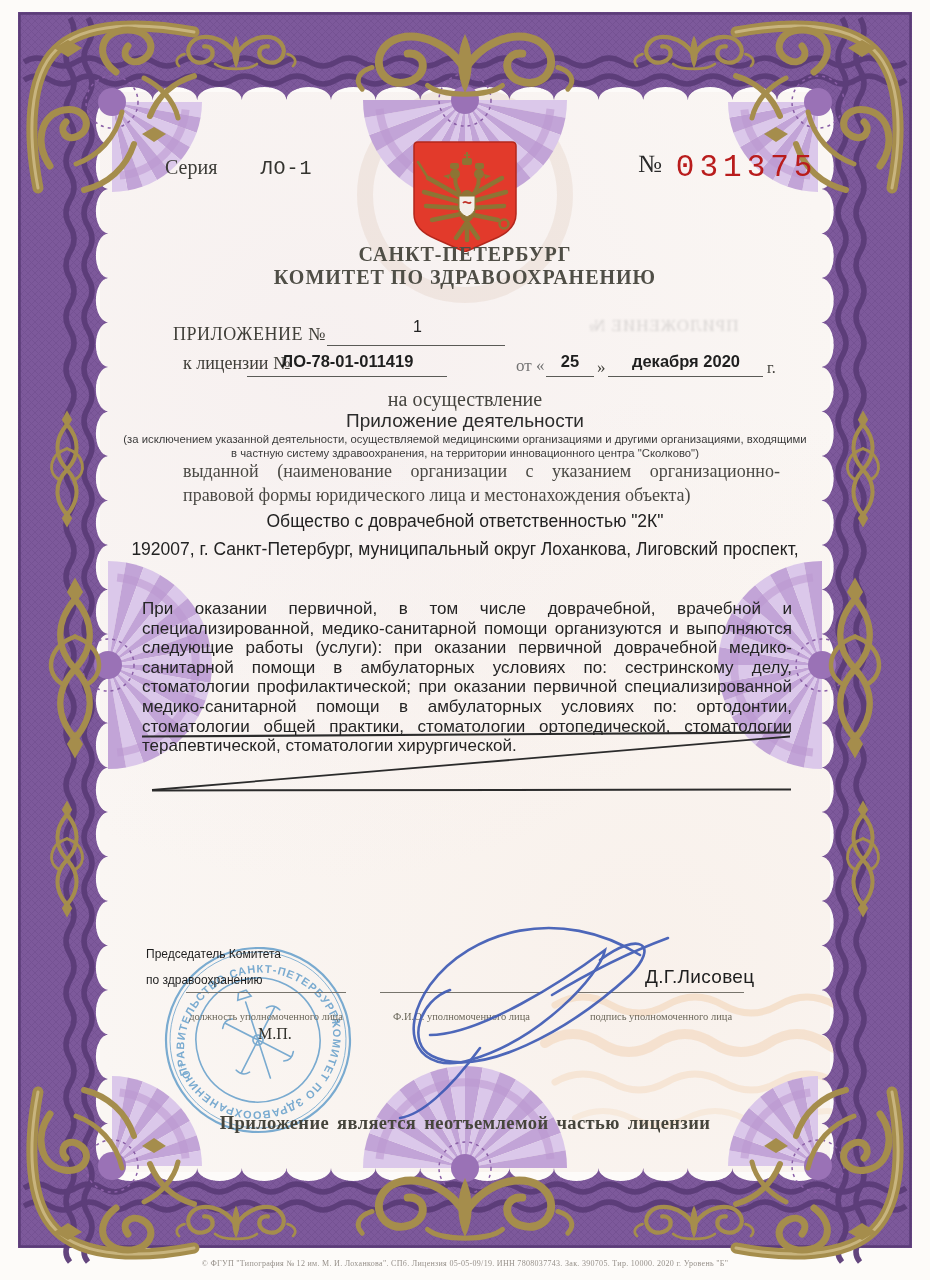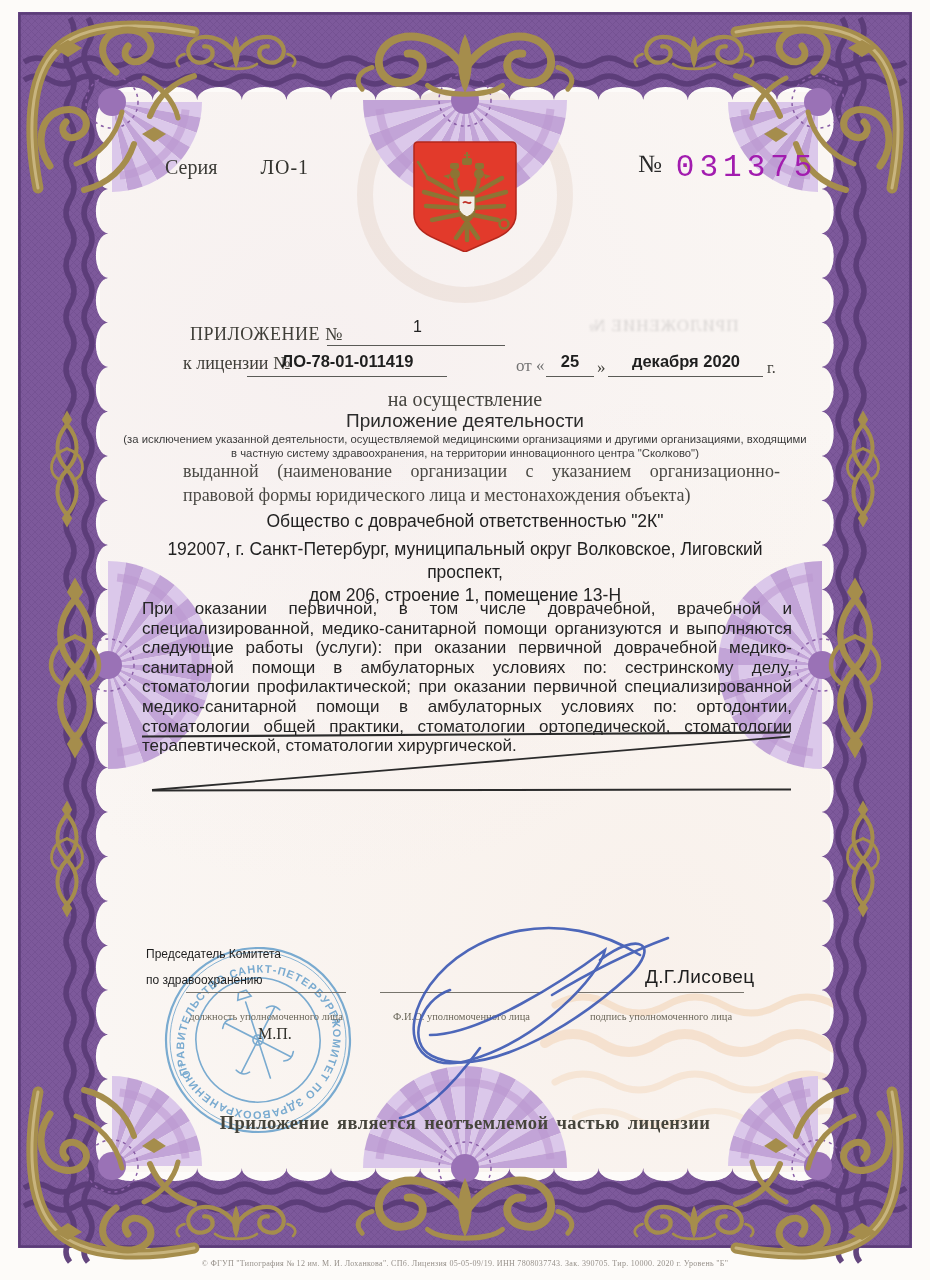--- a/index.html
+++ b/index.html
@@ -301,26 +301,26 @@
         <path d="M-7 -44 h14 l-3 -7 h-8 z"></path>
         <circle r="5"></circle>
       </g>
     </g>
   </svg>
 
   <div class="content">
 
     <div class="abs serif" style="left:165px;top:156px;font-size:20px;color:#3c3c37;">
       <span>Серия</span>
-      <span style="margin-left:38px;letter-spacing:1px;color:#33332e;">ЛО-1</span>
+      <span style="margin-left:38px;letter-spacing:1px;color:#33332e;font-family:Liberation Mono, monospace;">ЛО-1</span>
     </div>
 
     <div class="abs" style="left:638px;top:150px;">
       <span class="serif" style="font-size:25px;color:#2a2a2a;vertical-align:top;">№</span>
-      <span class="mono" style="font-size:31px;letter-spacing:5px;color:#a21caf;margin-left:10px;">031375</span>
+      <span class="mono" style="font-size:31px;letter-spacing:5px;color:#b91c1c;margin-left:10px;">031375</span>
     </div>
 
     <svg class="abs" style="left:406px;top:136px;" width="118" height="116" viewBox="0 0 118 116">
       <path d="M12 6 Q8 6 8 10 V78 Q8 94 30 103 L59 116 L88 103 Q110 94 110 78 V10 Q110 6 106 6 Z" fill="#e23a2b" stroke="#b3271c" stroke-width="1.5"></path>
       <g stroke="#8d7434" stroke-width="4.5" stroke-linecap="round">
         <path d="M54 60 L22 42 M54 66 L18 56 M54 72 L20 70 M55 78 L26 84"></path>
         <path d="M64 60 L96 42 M64 66 L100 56 M64 72 L98 70 M63 78 L92 84"></path>
         <path d="M61 86 L50 102 M61 86 L61 104 M61 86 L72 102"></path>
       </g>
       <g stroke="#8d7434" fill="none" stroke-width="2.5" stroke-linecap="round">
@@ -335,22 +335,27 @@
       <g fill="#8d7434">
         <rect x="56" y="22" width="10" height="7" rx="2"></rect>
         <rect x="44" y="27" width="9" height="6" rx="2"></rect>
         <rect x="69" y="27" width="9" height="6" rx="2"></rect>
         <path d="M60 16 h2 v6 h-2 z M58 18.5 h6 v1.5 h-6 z"></path>
       </g>
       <path d="M53 60 h16 v12 q0 5 -8 9 q-8 -4 -8 -9 Z" fill="#f3efe8" stroke="#8d7434" stroke-width="1"></path>
       <path d="M57 67 C60 63 62 70 65 66" stroke="#c03327" stroke-width="1.8" fill="none"></path>
     </svg>
 
-
-    <div class="abs serif" style="left:190px;top:324px;font-size:18px;letter-spacing:.5px;color:#3f3e38;">ПРИЛОЖЕНИЕ №</div>
+    <div class="abs serif center" style="left:140px;top:243px;width:650px;font-size:20px;font-weight:bold;
+         letter-spacing:1px;line-height:23px;color:#4f4e46;">
+      <div>САНКТ-ПЕТЕРБУРГ</div>
+      <div>КОМИТЕТ ПО ЗДРАВООХРАНЕНИЮ</div>
+    </div>
+
+    <div class="abs serif" style="left:173px;top:324px;font-size:18px;letter-spacing:.5px;color:#3f3e38;">ПРИЛОЖЕНИЕ №</div>
     <div class="abs sans center" style="left:330px;top:318px;width:175px;font-size:16px;color:#222;">1</div>
     <div class="fieldline" style="left:327px;top:345px;width:178px;"></div>
 
     <div class="abs serif" style="left:183px;top:353px;font-size:18px;color:#3f3e38;">к лицензии №</div>
     <div class="abs sans center" style="left:250px;top:352px;width:195px;font-size:16.5px;font-weight:600;color:#1f1f1f;">ЛО-78-01-011419</div>
     <div class="fieldline" style="left:247px;top:376px;width:200px;"></div>
 
     <div class="abs serif" style="left:516px;top:356px;font-size:17px;color:#737373;">от «</div>
     <div class="abs sans center" style="left:549px;top:352px;width:42px;font-size:16.5px;font-weight:600;color:#1f1f1f;">25</div>
     <div class="fieldline" style="left:546px;top:376px;width:48px;"></div>
@@ -363,22 +368,21 @@
     <div class="abs sans center" style="left:140px;top:410px;width:650px;font-size:19px;color:#2c2c2c;">Приложение деятельности</div>
     <div class="abs sans center" style="left:120px;top:432px;width:690px;font-size:11.3px;line-height:14px;color:#3b3b3b;">
       <div>(за исключением указанной деятельности, осуществляемой медицинскими организациями и другими организациями, входящими</div>
       <div>в частную систему здравоохранения, на территории инновационного центра "Сколково")</div>
     </div>
 
     <div class="abs serif just" style="left:183px;top:460px;width:597px;font-size:18px;line-height:23.5px;color:#4a4944;">выданной (наименование организации с указанием организационно-правовой формы юридического лица и местонахождения объекта)</div>
 
     <div class="abs sans center" style="left:140px;top:511px;width:650px;font-size:17.5px;color:#222;">Общество с доврачебной ответственностью "2К"</div>
     <div class="abs sans center" style="left:130px;top:538px;width:670px;font-size:17.5px;line-height:23px;color:#222;">
-      <div>192007, г. Санкт-Петербург, муниципальный округ Волковское, Лиговский проспект,</div>
-      <div>дом 206, строение 1, помещение 13-Н</div>
+      <div>192007, г. Санкт-Петербург, муниципальный округ Лоханкова, Лиговский проспект,</div>
     </div>
 
     <div class="abs sans just" style="left:142px;top:599px;width:650px;font-size:17px;line-height:19.6px;color:#242424;">При оказании первичной, в том числе доврачебной, врачебной и специализированной, медико-санитарной помощи организуются и выполняются следующие работы (услуги): при оказании первичной доврачебной медико-санитарной помощи в амбулаторных условиях по: сестринскому делу, стоматологии профилактической; при оказании первичной специализированной медико-санитарной помощи в амбулаторных условиях по: ортодонтии, стоматологии общей практики, стоматологии ортопедической, стоматологии терапевтической, стоматологии хирургической.</div>
 
     <div class="abs sans" style="left:146px;top:941px;font-size:12px;line-height:26px;color:#1e1e1e;">
       <div>Председатель Комитета</div>
       <div>по здравоохранению</div>
     </div>
     <div class="abs sans" style="left:645px;top:966px;font-size:19px;letter-spacing:.3px;color:#1e1e1e;">Д.Г.Лисовец</div>
 

